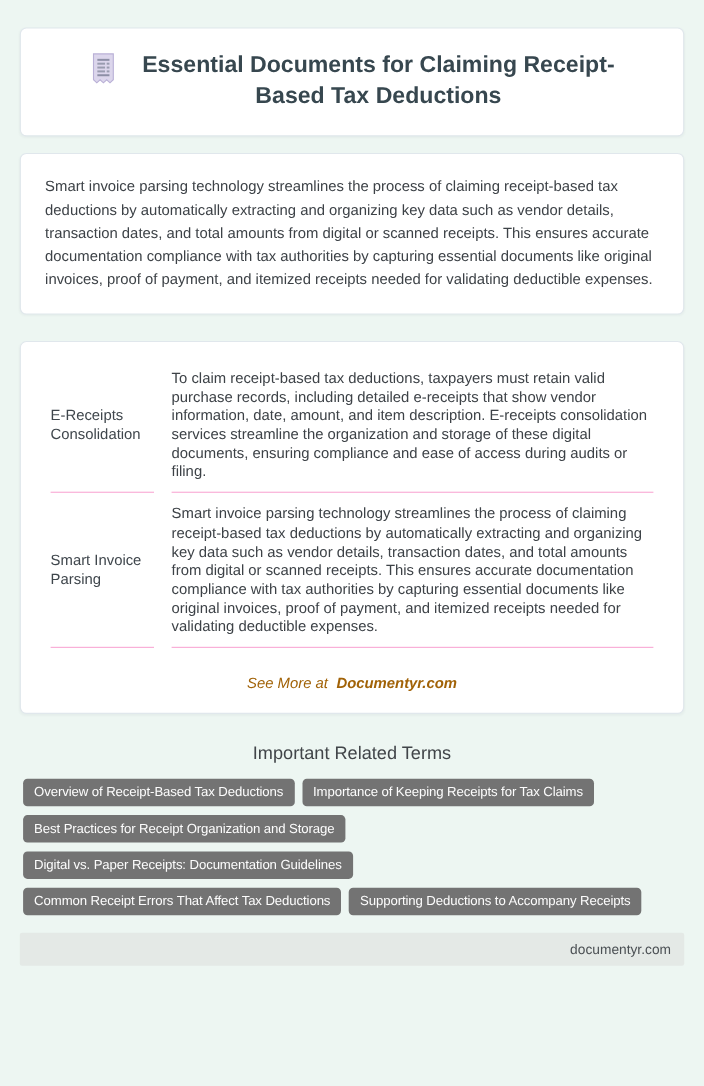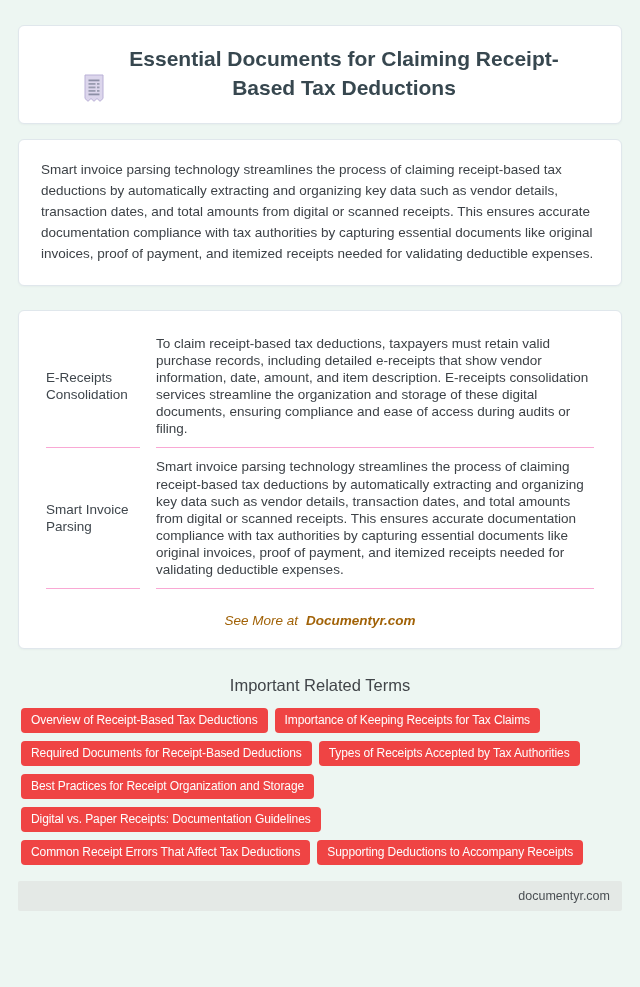--- a/index.html
+++ b/index.html
@@ -17,21 +17,21 @@
     border: 1px solid #e0e7ec;
     border-radius: 6px;
     box-shadow: 0 1px 2px rgba(40,60,70,0.04);
   }
 
   
   .header-card {
     padding: 19px 28px 20px;
     margin-bottom: 15px;
     display: flex;
-    align-items: flex-end;
+    align-items: flex-start;
     justify-content: center;
   }
   .title-icon {
     flex: 0 0 auto;
     margin: 2px 22px 0 0;
     display: inline-block;
     line-height: 0;
   }
   h1.page-title {
     font-size: 21px;
@@ -90,21 +90,21 @@
     margin: 27px 0 13px;
   }
   .tags { width: 100%; }
   .tag-row {
     display: flex;
     gap: 7px;
     margin-bottom: 8px;
     padding-left: 3px;
   }
   .tag {
-    background: #ef4444;
+    background: #737373;
     color: #fdfdfd;
     font-size: 12px;
     letter-spacing: -0.1px;
     padding: 5px 10px 6px;
     border-radius: 4px;
     white-space: nowrap;
     cursor: pointer;
     border: none;
     font-family: inherit;
   }
@@ -168,24 +168,20 @@
     </div>
   </div>
 
   <h2 class="section-heading">Important Related Terms</h2>
   <div class="tags" id="related-terms">
       <div class="tag-row">
         <button class="tag">Overview of Receipt-Based Tax Deductions</button>
         <button class="tag">Importance of Keeping Receipts for Tax Claims</button>
       </div>
       <div class="tag-row">
-        <button class="tag">Required Documents for Receipt-Based Deductions</button>
-        <button class="tag">Types of Receipts Accepted by Tax Authorities</button>
-      </div>
-      <div class="tag-row">
         <button class="tag">Best Practices for Receipt Organization and Storage</button>
       </div>
       <div class="tag-row">
         <button class="tag">Digital vs. Paper Receipts: Documentation Guidelines</button>
       </div>
       <div class="tag-row">
         <button class="tag">Common Receipt Errors That Affect Tax Deductions</button>
         <button class="tag">Supporting Deductions to Accompany Receipts</button>
       </div>
     </div>

